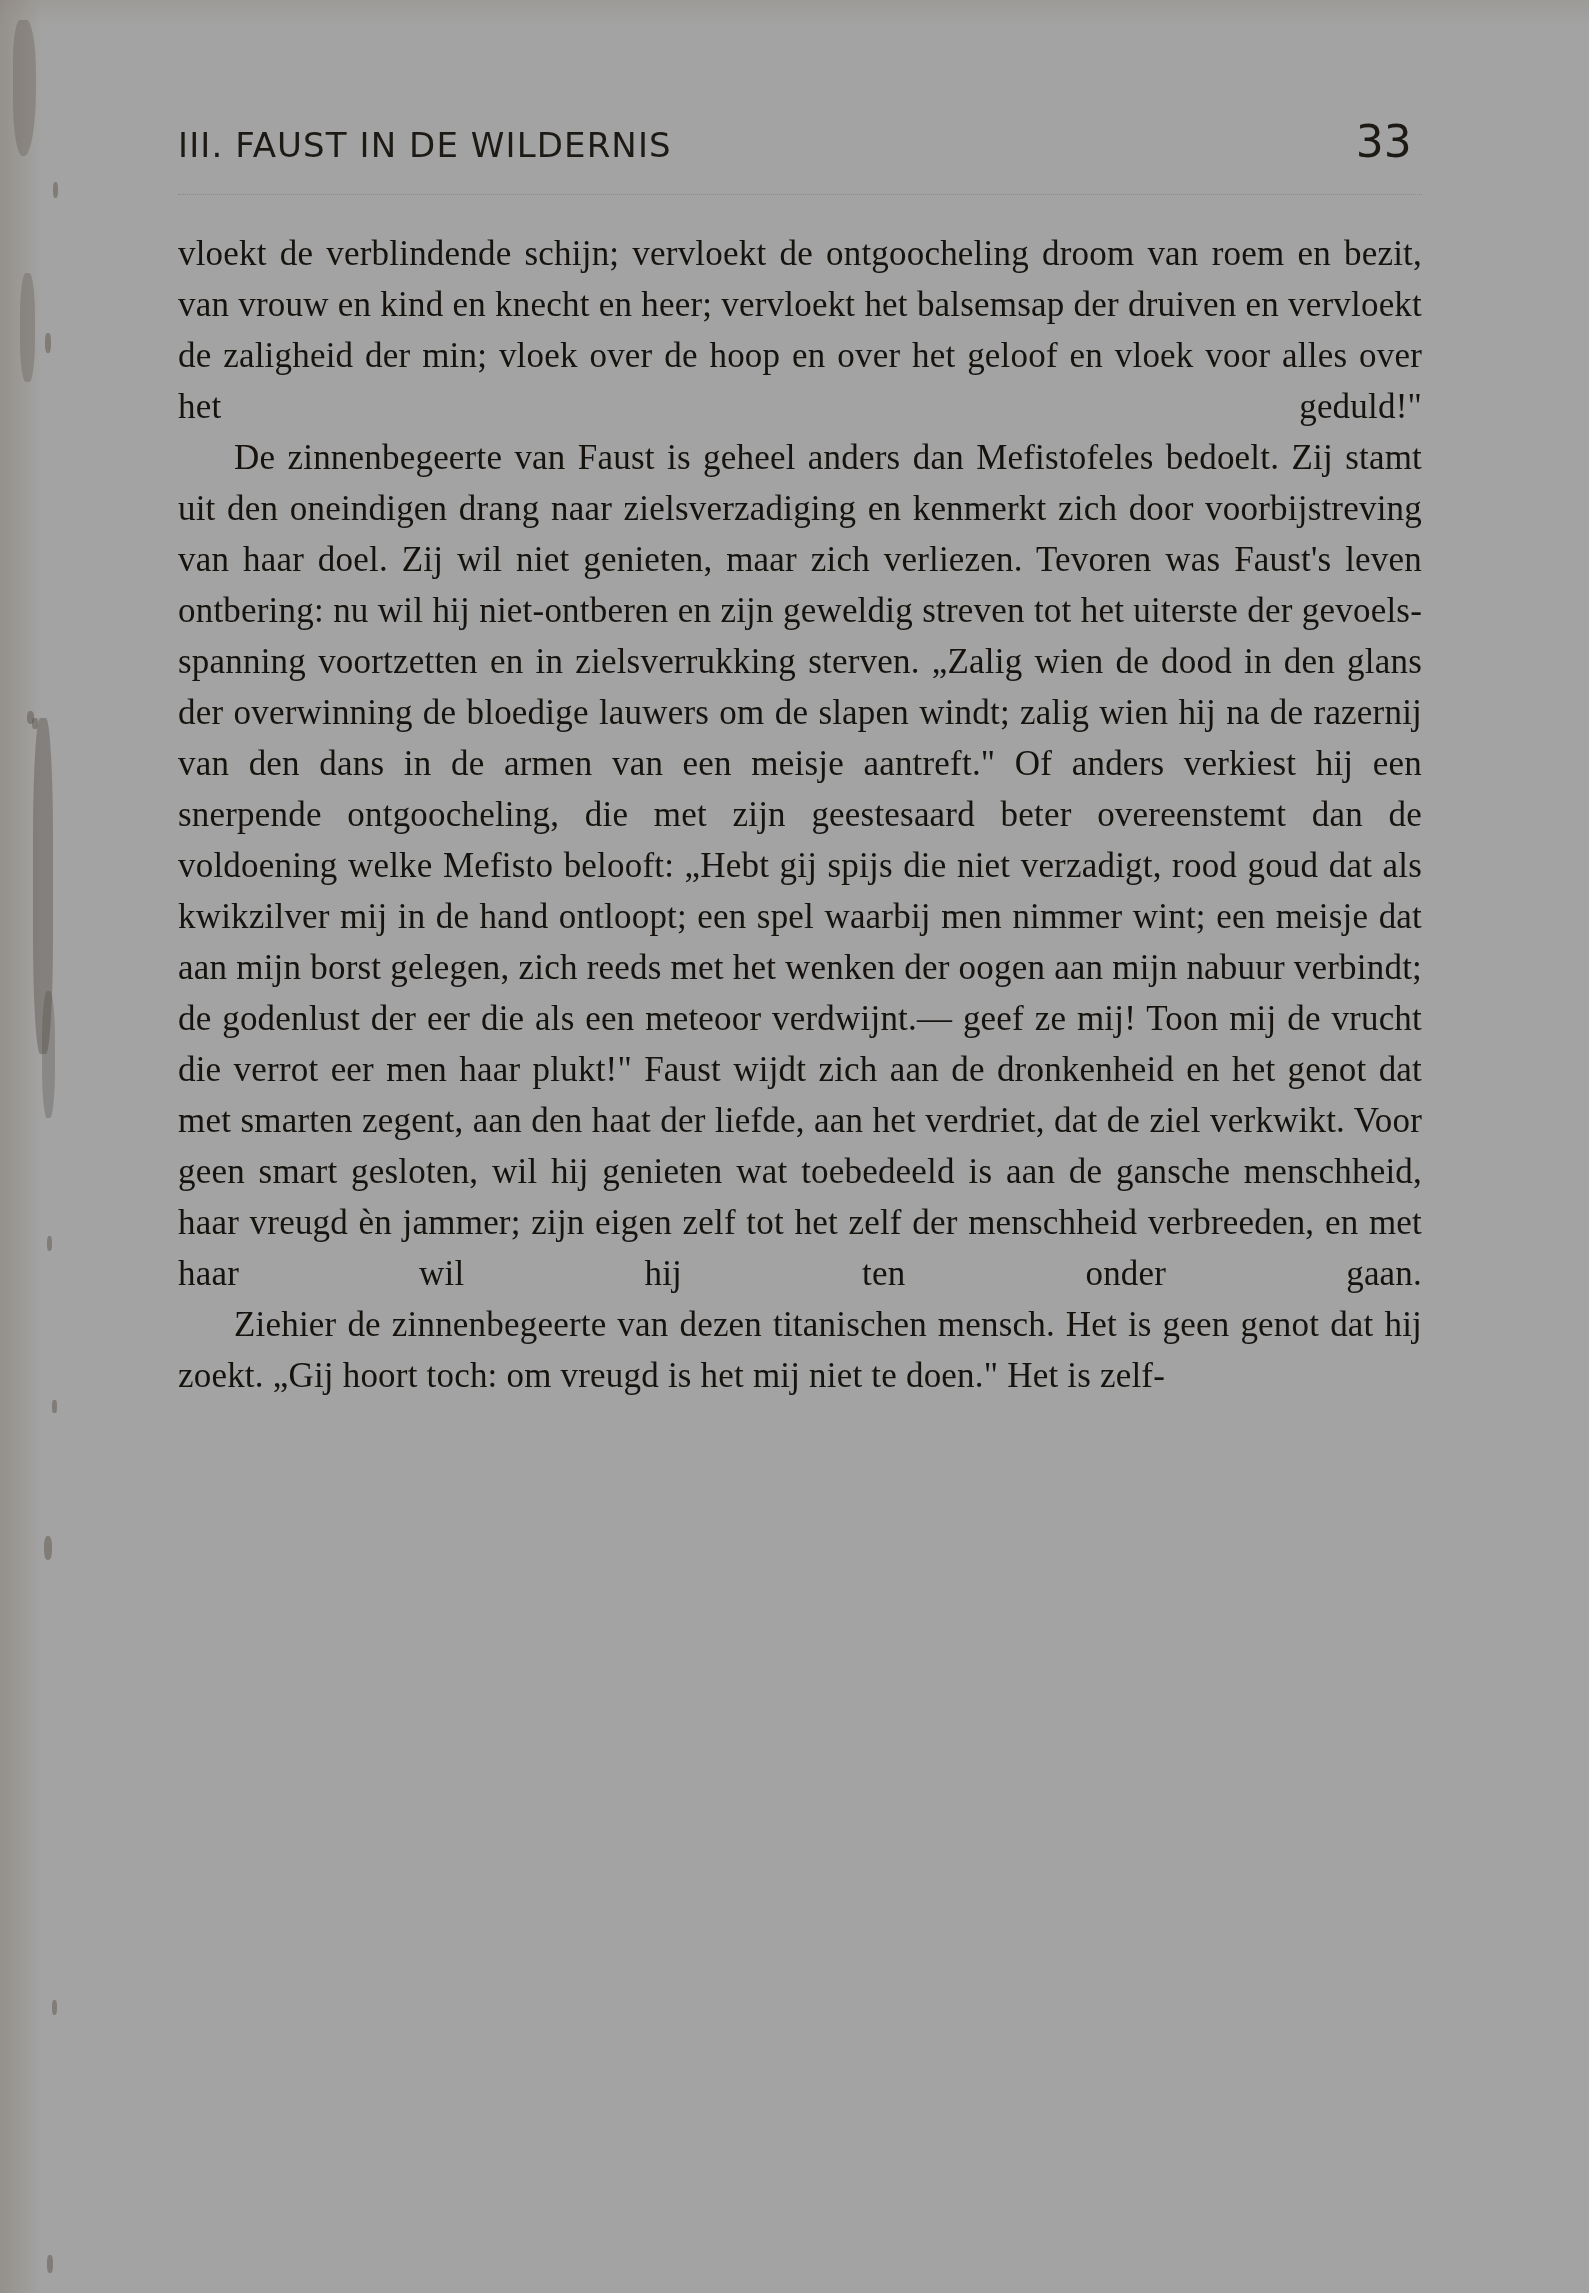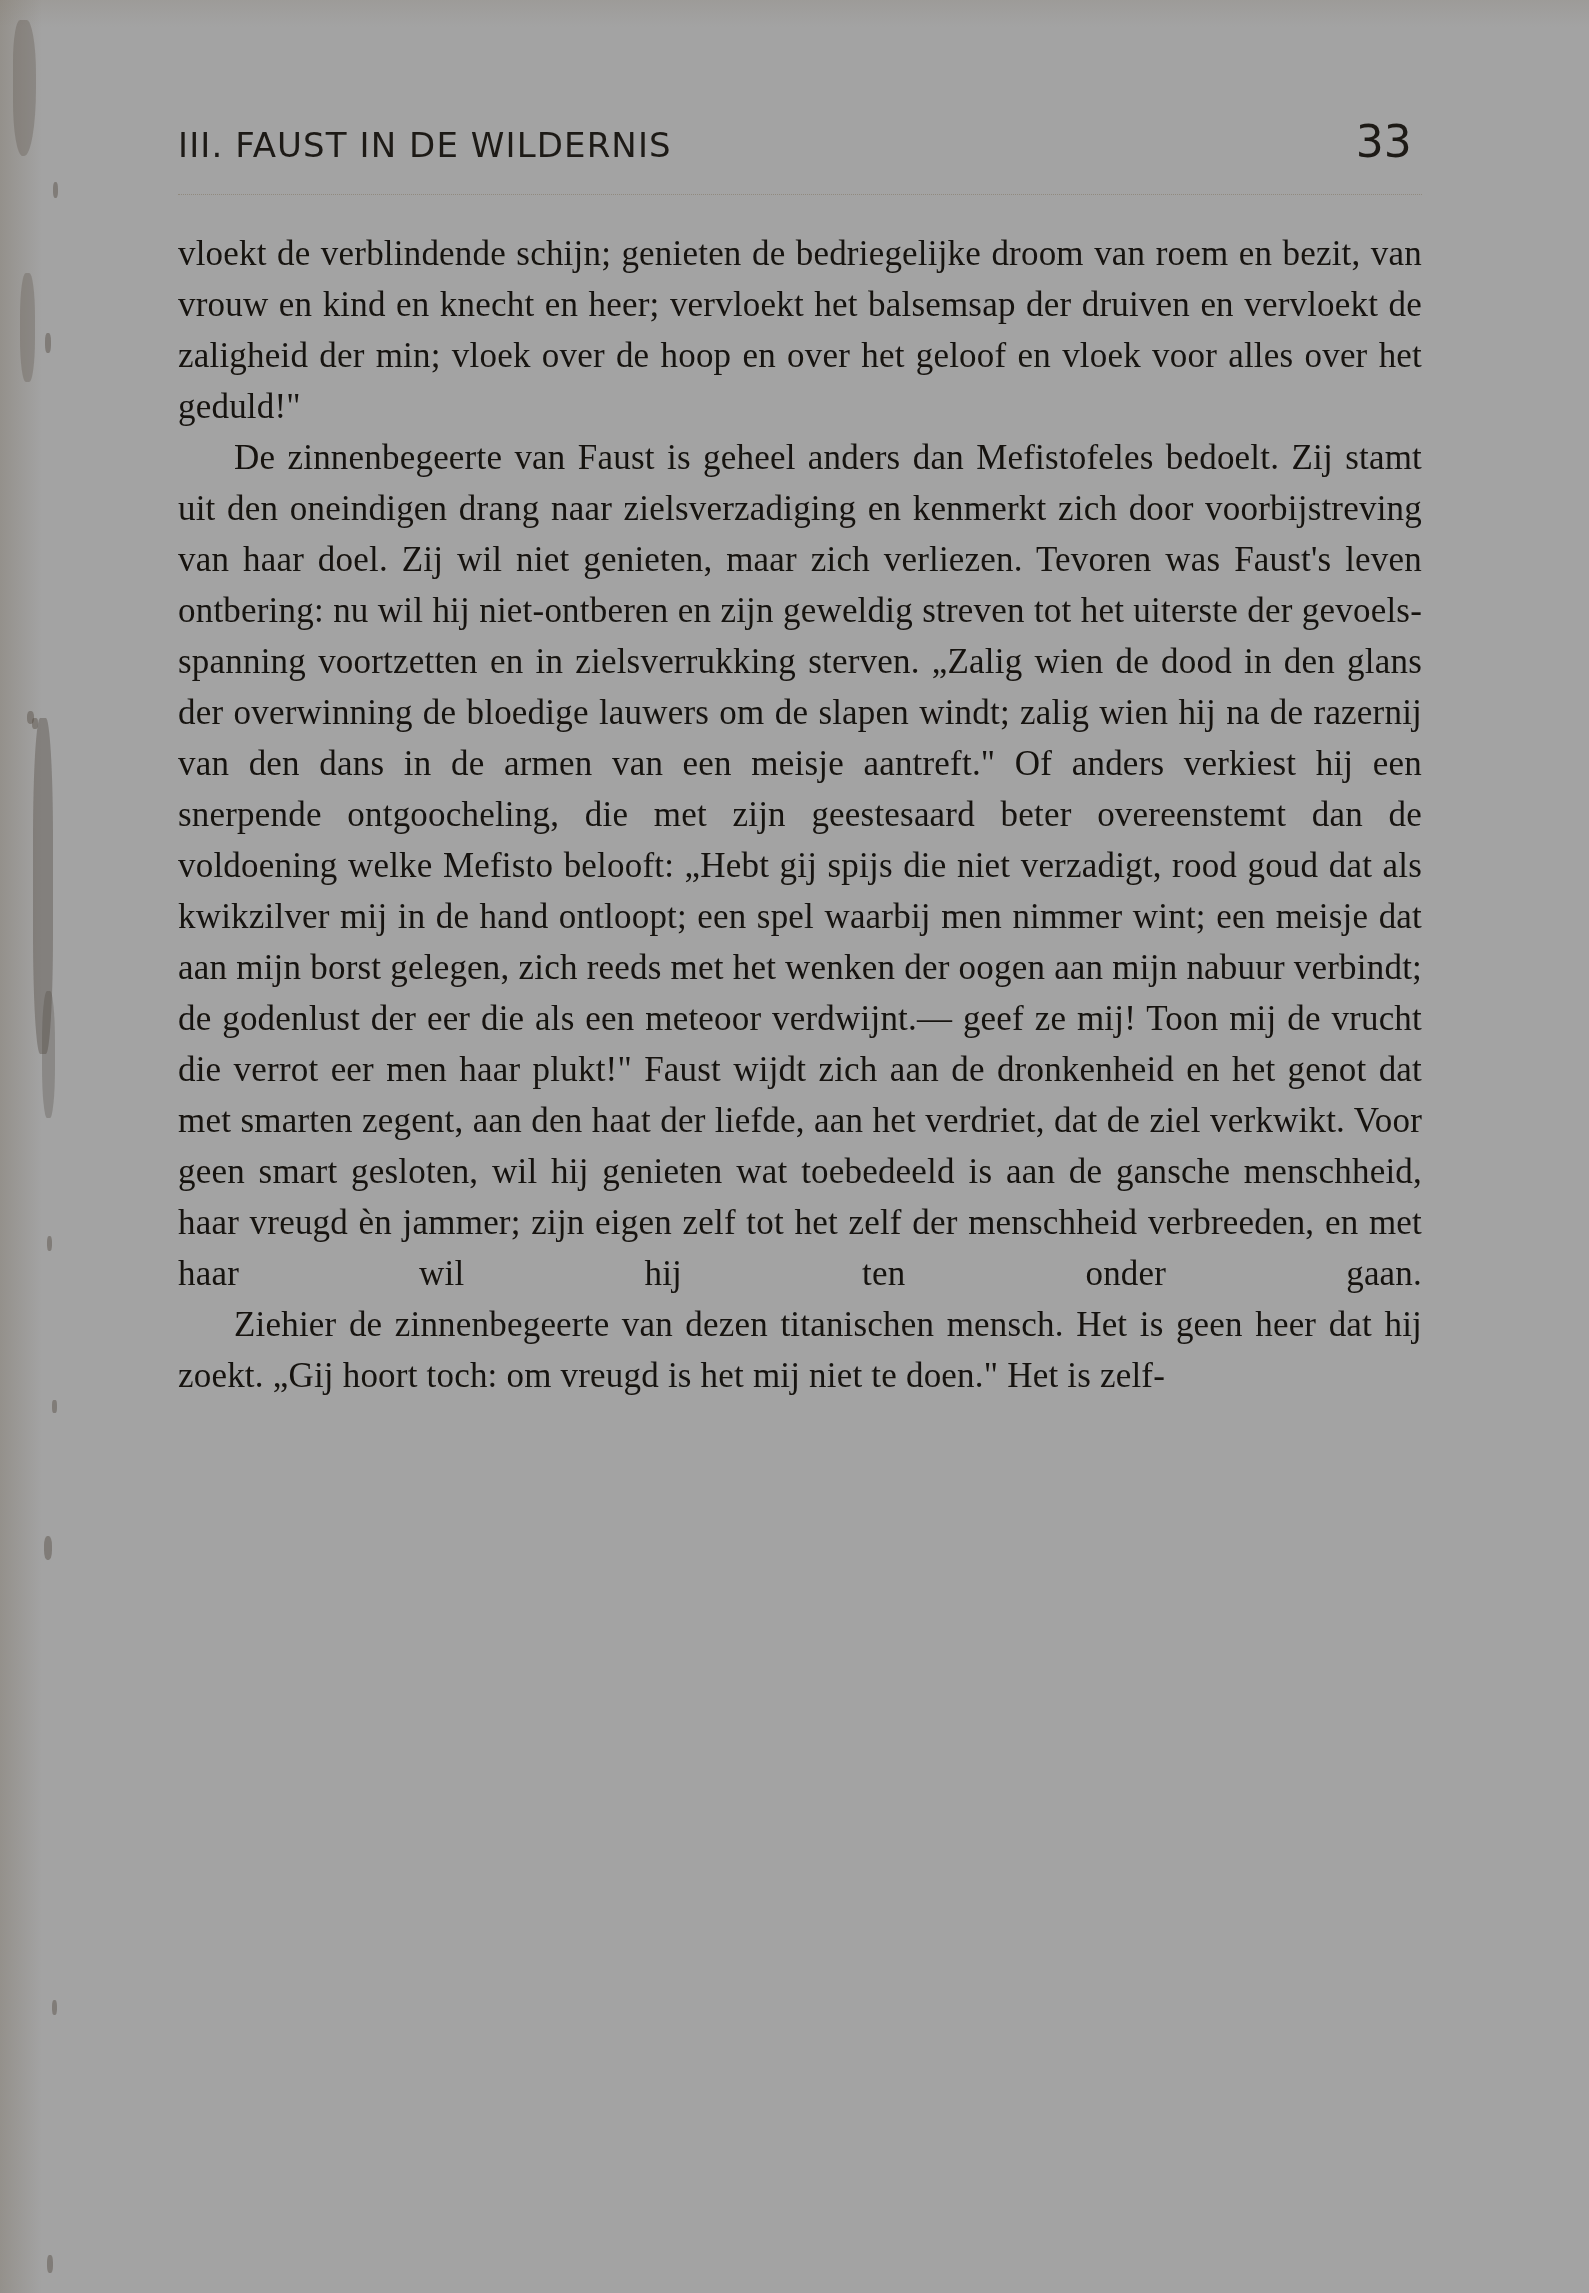--- a/index.html
+++ b/index.html
@@ -131,20 +131,20 @@
   <div class="content">
 
     <div class="header-row">
       <div class="running-head">III.  FAUST IN DE WILDERNIS</div>
       <div class="folio">33</div>
     </div>
 
     <div class="rule"></div>
 
     <div class="body-text">
-      <p class="just-all">vloekt de verblindende schijn; genieten de bedriegelijke droom van roem en bezit, van vrouw en kind en knecht en heer; vervloekt het balsemsap der druiven en vervloekt de zaligheid der min; vloek over de hoop en over het geloof en vloek voor alles over het geduld!"</p>
+      <p class="just-all">vloekt de verblindende schijn; vervloekt de ontgoocheling droom van roem en bezit, van vrouw en kind en knecht en heer; vervloekt het balsemsap der druiven en vervloekt de zaligheid der min; vloek over de hoop en over het geloof en vloek voor alles over het geduld!"</p>
       <p class="indent just-all">De zinnenbegeerte van Faust is geheel anders dan Mefistofeles bedoelt. Zij stamt uit den oneindigen drang naar zielsverzadiging en kenmerkt zich door voorbijstreving van haar doel. Zij wil niet genieten, maar zich verliezen. Tevoren was Faust's leven ontbering: nu wil hij niet-ontberen en zijn geweldig streven tot het uiterste der gevoels-spanning voortzetten en in zielsverrukking sterven. „Zalig wien de dood in den glans der overwinning de bloedige lauwers om de slapen windt; zalig wien hij na de razernij van den dans in de armen van een meisje aantreft." Of anders verkiest hij een snerpende ontgoocheling, die met zijn geestesaard beter overeenstemt dan de voldoening welke Mefisto belooft: „Hebt gij spijs die niet verzadigt, rood goud dat als kwikzilver mij in de hand ontloopt; een spel waarbij men nimmer wint; een meisje dat aan mijn borst gelegen, zich reeds met het wenken der oogen aan mijn nabuur verbindt; de godenlust der eer die als een meteoor verdwijnt.— geef ze mij! Toon mij de vrucht die verrot eer men haar plukt!" Faust wijdt zich aan de dronkenheid en het genot dat met smarten zegent, aan den haat der liefde, aan het verdriet, dat de ziel verkwikt. Voor geen smart gesloten, wil hij genieten wat toebedeeld is aan de gansche menschheid, haar vreugd èn jammer; zijn eigen zelf tot het zelf der menschheid verbreeden, en met haar wil hij ten onder gaan.</p>
-      <p class="indent nobreak-last">Ziehier de zinnenbegeerte van dezen titanischen mensch. Het is geen heer dat hij zoekt. „Gij hoort toch: om vreugd is het mij niet te doen." Het is zelf-</p>
+      <p class="indent nobreak-last">Ziehier de zinnenbegeerte van dezen titanischen mensch. Het is geen genot dat hij zoekt. „Gij hoort toch: om vreugd is het mij niet te doen." Het is zelf-</p>
     </div>
 
   </div>
 </div>
 
 
 </body></html>

